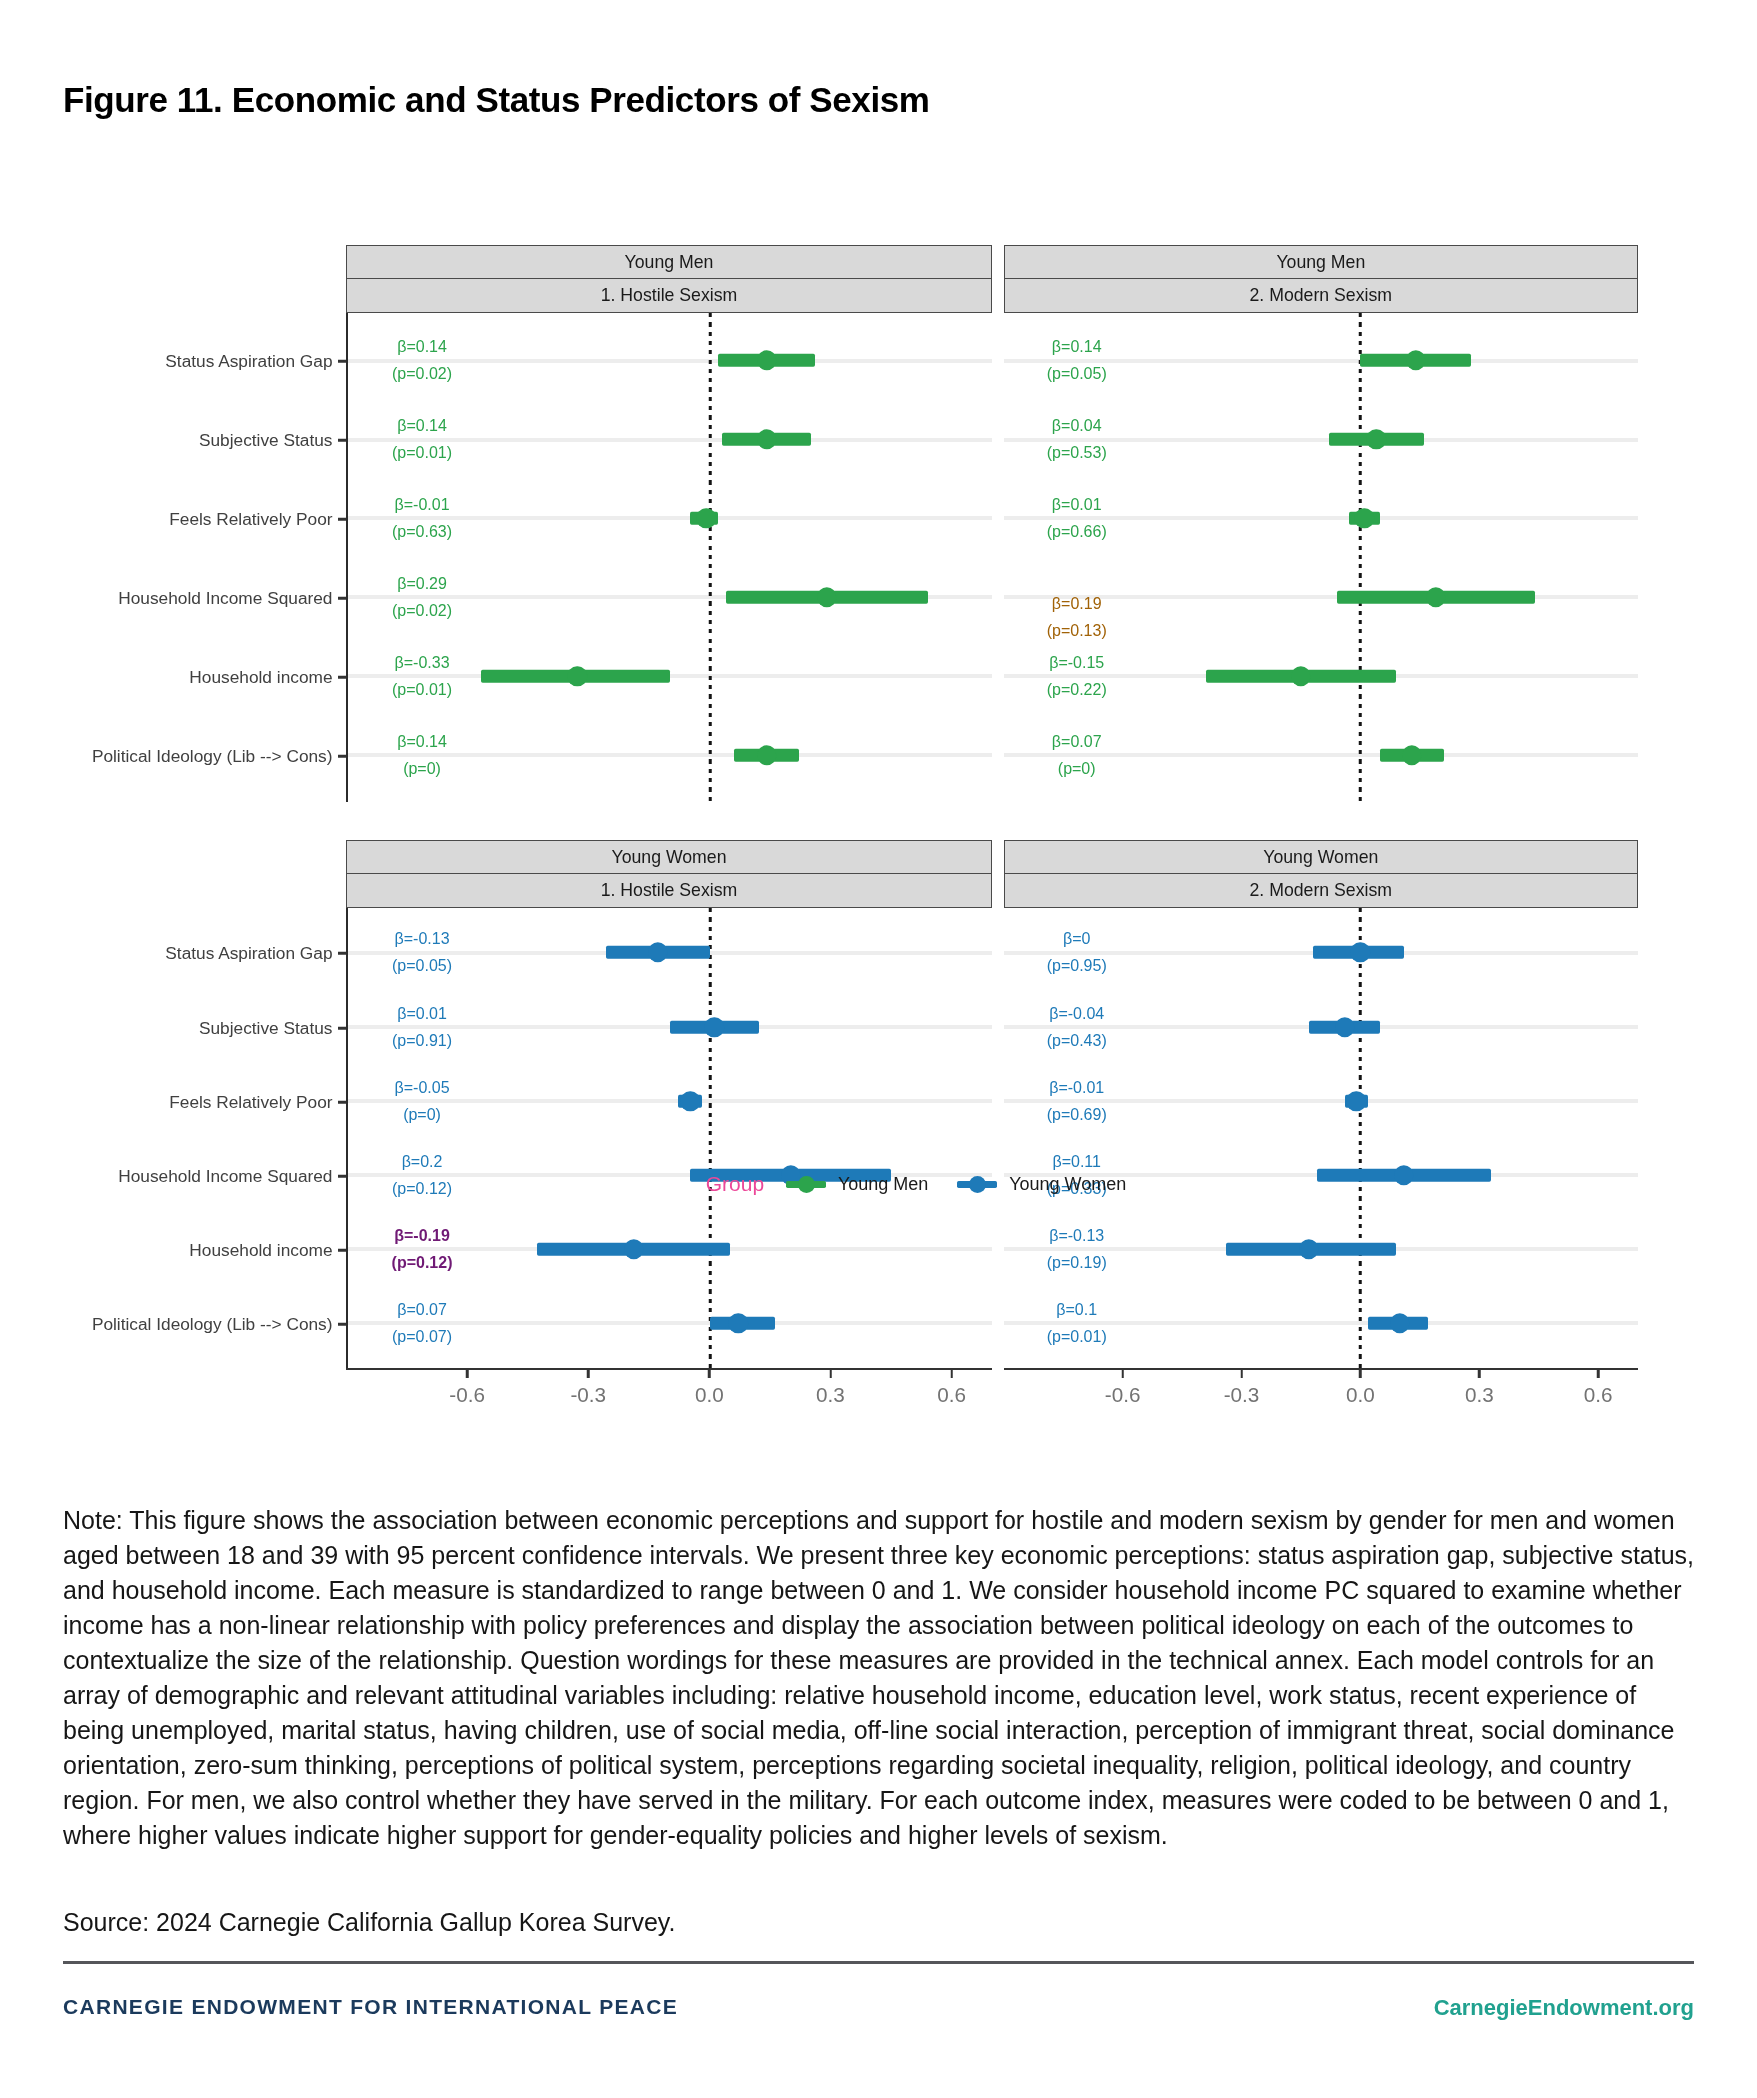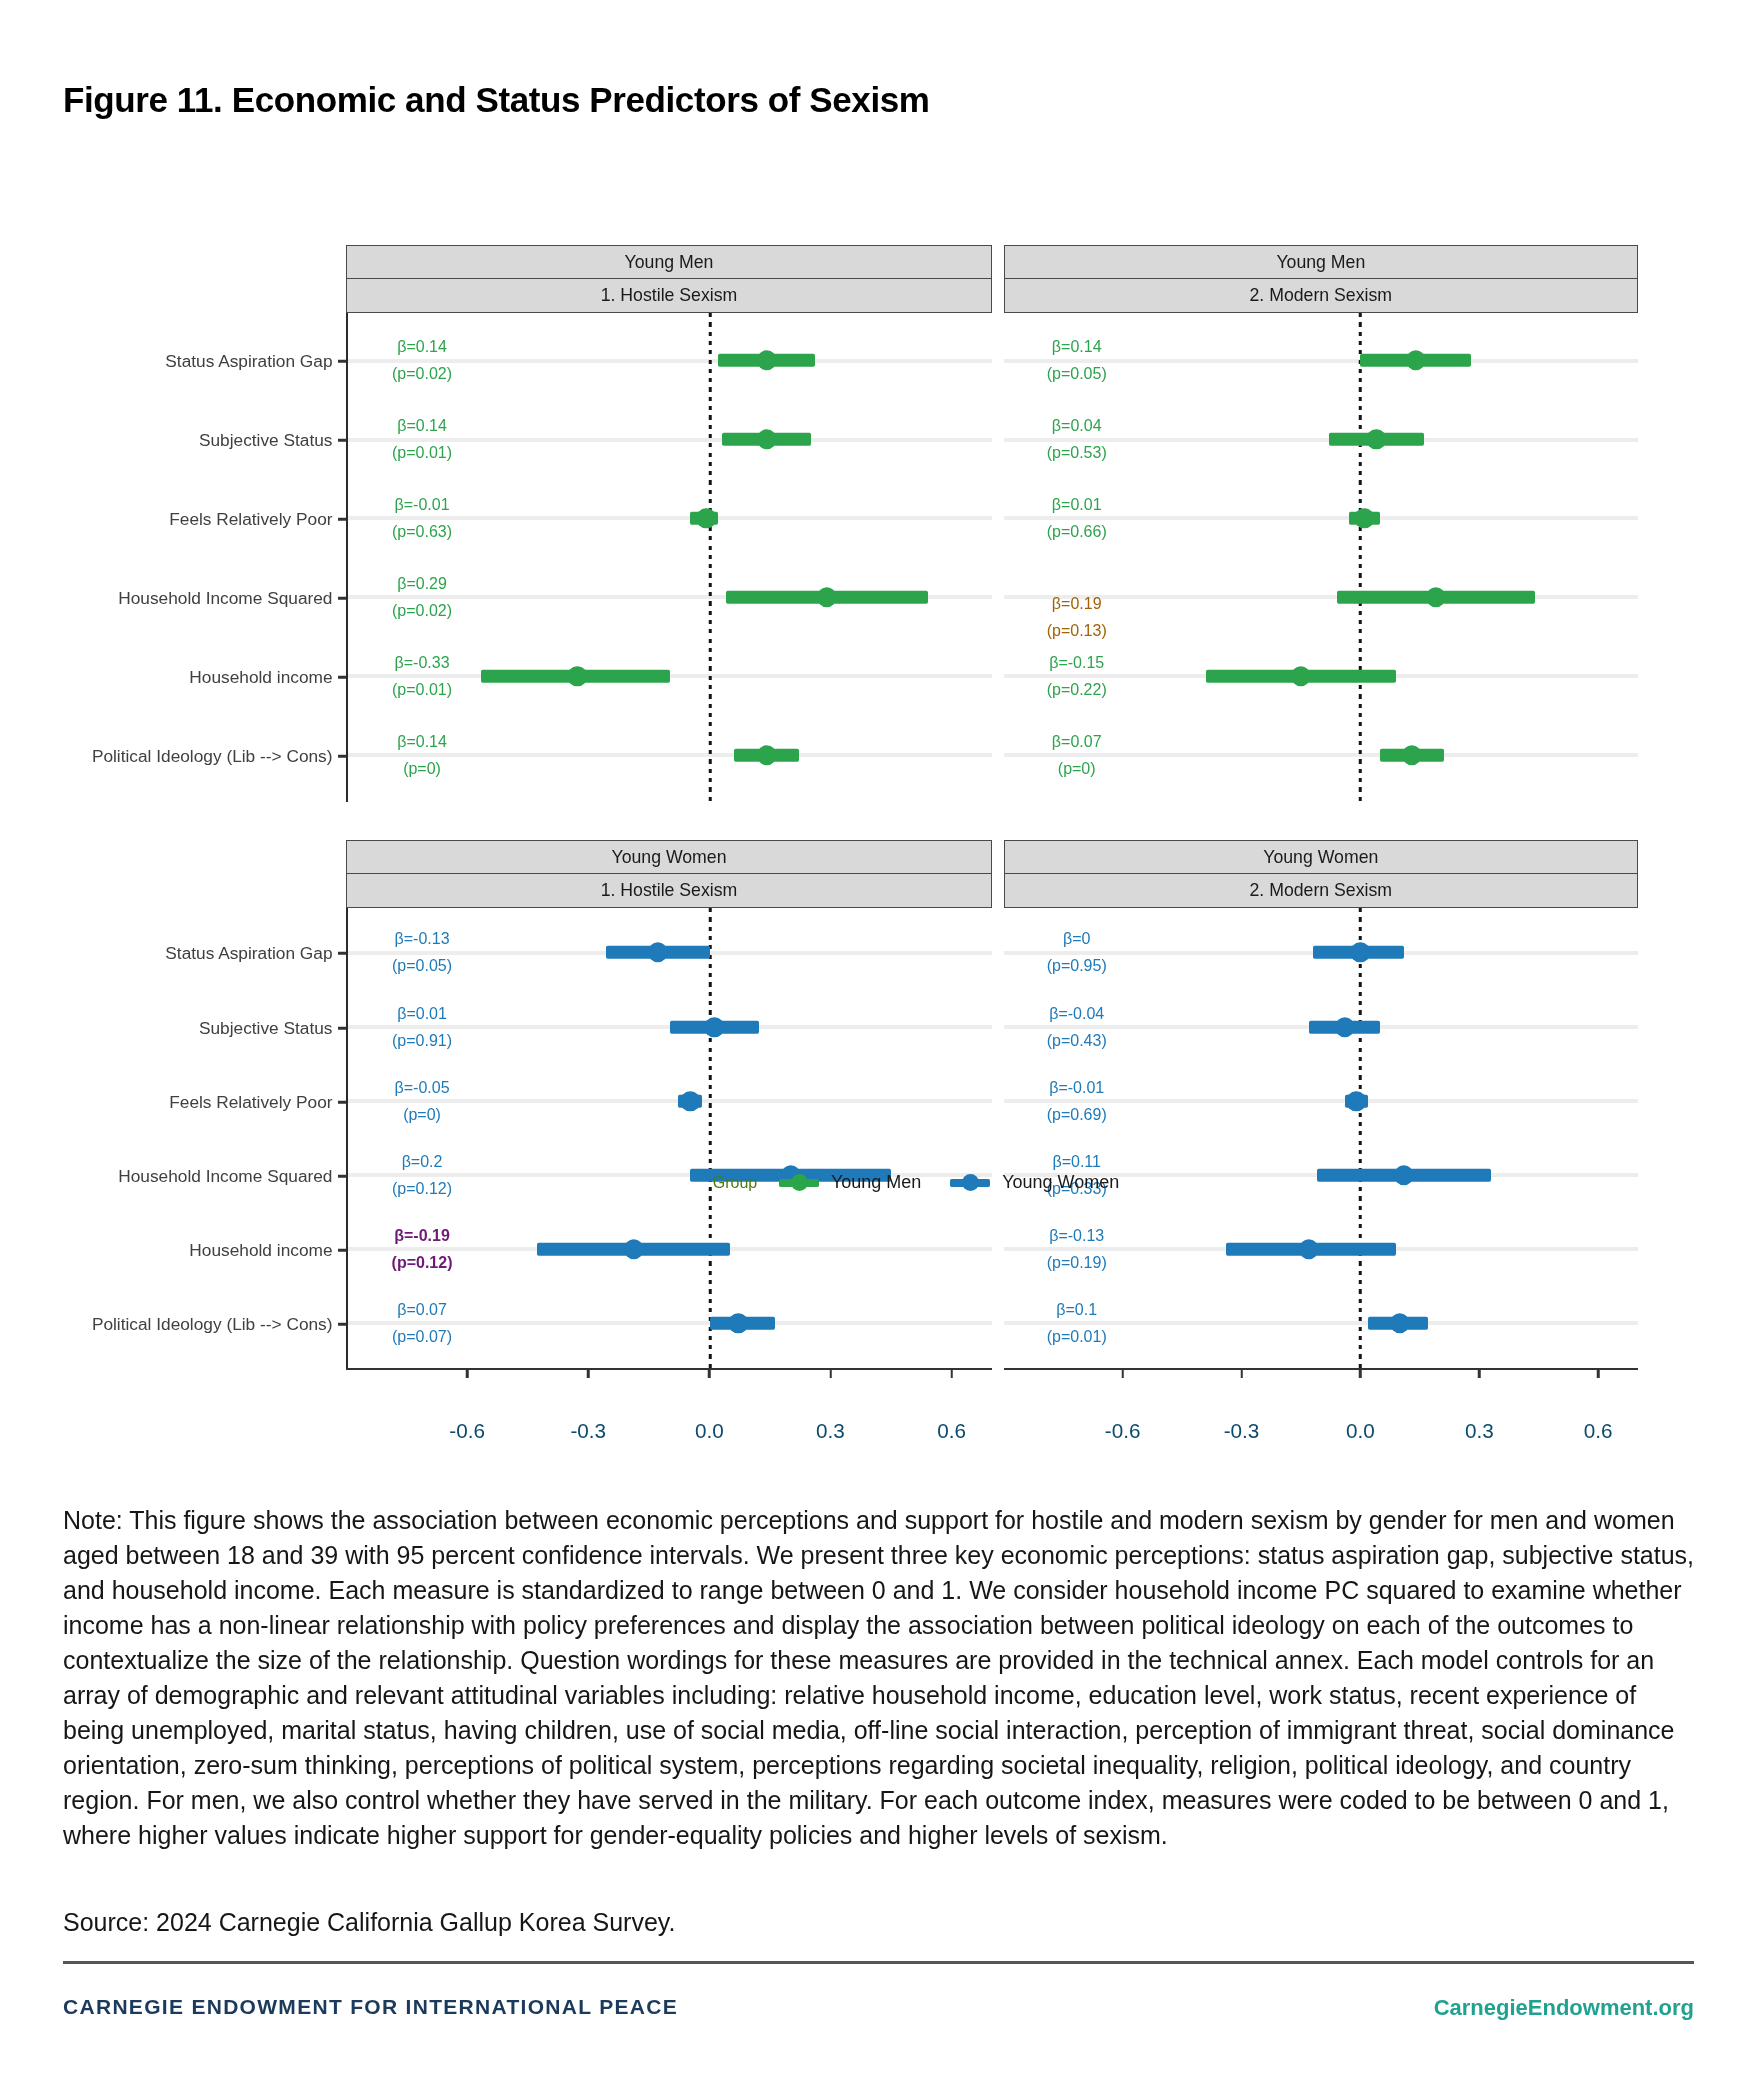--- a/index.html
+++ b/index.html
@@ -20,23 +20,23 @@
   .zeroline{position:absolute;top:0;bottom:0;width:2.5px;transform:translateX(-50%);
     background:repeating-linear-gradient(to bottom,#141414 0 4.2px,transparent 4.2px 9.3px);}
   .ci{position:absolute;height:12.6px;border-radius:1.7px;transform:translateY(-50%);}
   .pt{position:absolute;width:19.4px;height:19.4px;border-radius:50%;transform:translate(-50%,-50%);}
   .anno{position:absolute;left:2.5%;width:18%;text-align:center;transform:translateY(-50%);
     font-size:16px;line-height:16px;}
   .anno .b{display:block;margin-bottom:11px;}
   .anno .p{display:block;}
   .axis{position:relative;height:46px;border-top:2.5px solid #333;}
   .xtick{position:absolute;top:0;width:2.5px;height:7.6px;background:#333;transform:translateX(-50%);}
-  .xlab{position:absolute;top:12.6px;transform:translateX(-50%);font-size:20.7px;color:#0c4a6e;margin-top:36px;}
+  .xlab{position:absolute;top:12.6px;transform:translateX(-50%);font-size:20.7px;color:#737373;}
   #legend{position:absolute;left:270px;top:1172px;width:1292px;display:flex;align-items:center;justify-content:center;gap:22px;}
-  .legend-title{font-size:16px;color:#4d7c0f;}
+  .legend-title{font-size:21px;color:#ec4899;}
   .legend-item{display:flex;align-items:center;gap:11.8px;}
   .legend-key{position:relative;width:40px;height:18.6px;}
   .legend-key .bar{position:absolute;left:0;right:0;top:5.9px;height:7.6px;border-radius:1.7px;}
   .legend-key .dot{position:absolute;left:11.8px;top:0.8px;width:17px;height:17px;border-radius:50%;}
   .legend-label{font-size:18px;color:#1a1a1a;}
   .figure-note{position:absolute;left:63px;top:1503px;width:1633px;font-size:25px;line-height:35px;color:#161616;}
   .figure-source{position:absolute;left:63px;top:1908px;width:1633px;font-size:25px;color:#161616;}
   .divider{position:absolute;left:63px;top:1961px;width:1631px;height:2.5px;background:#55565a;}
   .footer-left{position:absolute;left:63px;top:1995px;font-size:21px;font-weight:700;letter-spacing:1.3px;color:#1b3a5c;}
   .footer-right{position:absolute;right:63px;top:1995px;font-size:22px;font-weight:700;color:#21a18f;}

